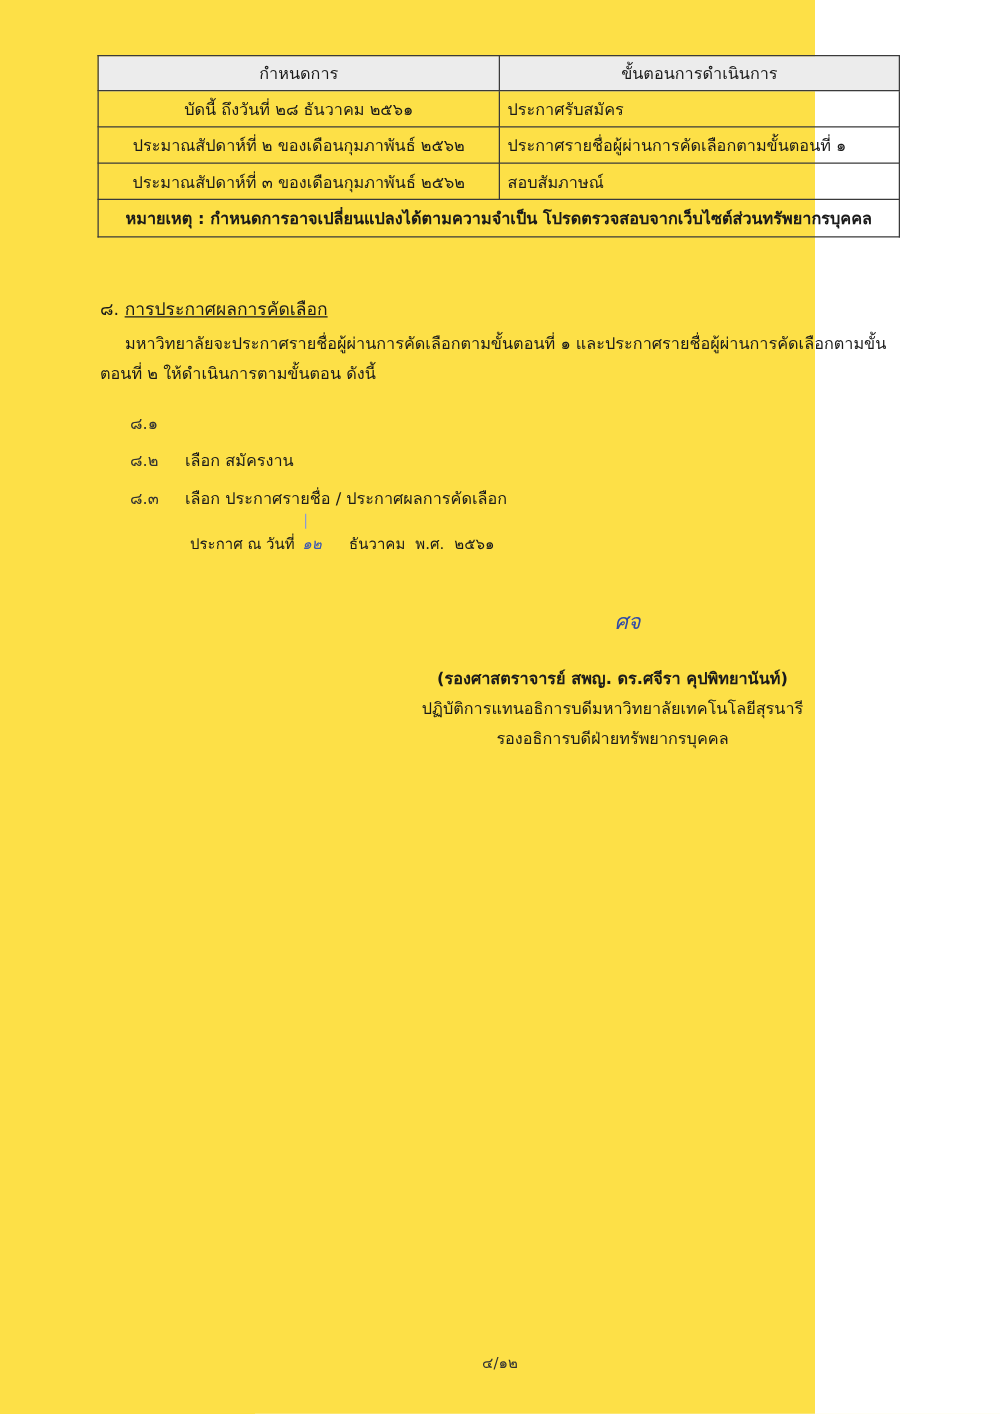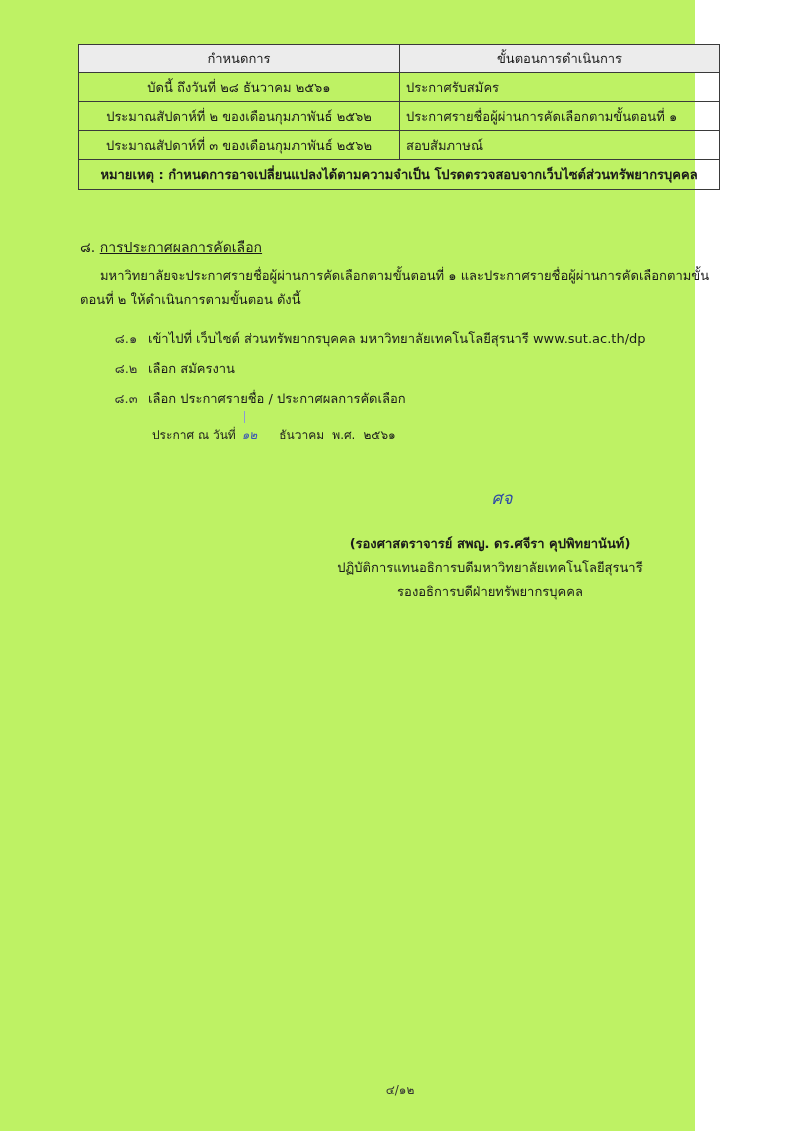--- a/index.html
+++ b/index.html
@@ -12,22 +12,21 @@
       height: 1131px;
       position: relative;
       font-family: "DejaVu Sans", sans-serif;
       color: #1a1a1a;
       overflow: hidden;
     }
     .page {
       position: absolute;
       left: 0; top: 0;
       width: 652px; height: 1131px;
-      background: #bef264;
-      padding-left: 43px;
+      background: #fde047;
     }
     
     .schedule {
       position: absolute;
       left: 78px;
       top: 44px;
       width: 642px;
       border-collapse: collapse;
       font-size: 13px;
     }
@@ -72,21 +71,20 @@
     .steps {
       position: absolute;
       left: 104px;
       top: 323px;
       font-size: 13px;
     }
     .step {
       height: 30px;
       display: flex;
       align-items: center;
-      text-align: center;
     }
     .step .num {
       width: 44px;
       color: #333;
     }
     .announce {
       position: absolute;
       left: 152px;
       top: 425px;
       font-size: 12px;
@@ -173,21 +171,20 @@
   <div class="section-heading">
     <span>๘.</span>
     <span class="title">การประกาศผลการคัดเลือก</span>
   </div>
 
   <div class="para p1">มหาวิทยาลัยจะประกาศรายชื่อผู้ผ่านการคัดเลือกตามขั้นตอนที่ ๑ และประกาศรายชื่อผู้ผ่านการคัดเลือกตามขั้นตอนที่ ๒ ให้ดำเนินการตามขั้นตอน ดังนี้</div>
 
   <div class="steps">
     <div class="step">
       <span class="num">๘.๑</span>
-      <span>เข้าไปที่ เว็บไซต์ ส่วนทรัพยากรบุคคล มหาวิทยาลัยเทคโนโลยีสุรนารี www.sut.ac.th/dp</span>
     </div>
     <div class="step">
       <span class="num">๘.๒</span>
       <span>เลือก สมัครงาน</span>
     </div>
     <div class="step">
       <span class="num">๘.๓</span>
       <span>เลือก ประกาศรายชื่อ / ประกาศผลการคัดเลือก</span>
     </div>
   </div>

